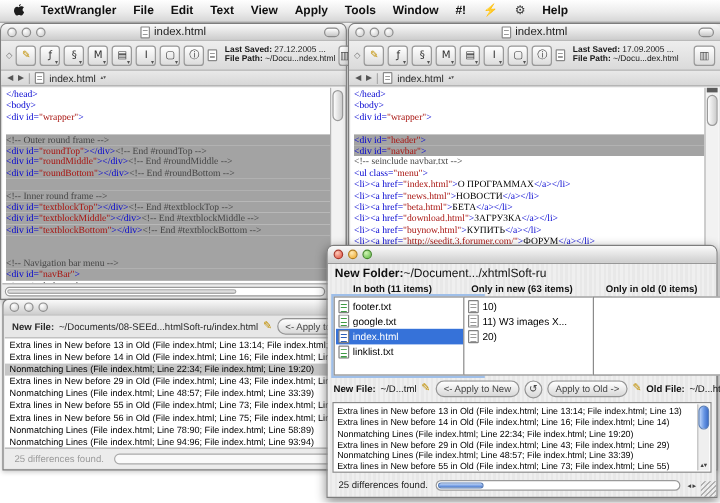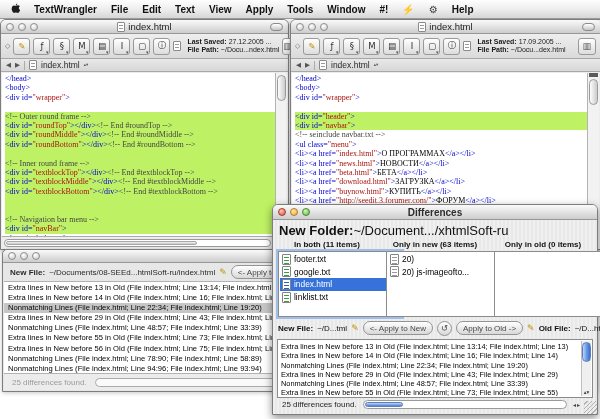--- a/index.html
+++ b/index.html
@@ -45,21 +45,21 @@
 .drawer{margin-left:auto;width:18px;height:17px;border:1px solid #999;border-radius:3px;background:linear-gradient(#fff,#dcdcdc);display:flex;align-items:center;justify-content:center;font-size:9px;color:#555}
 .etabbar{height:13px;background:linear-gradient(#e9e9e9,#d7d7d7);border-bottom:1px solid #a9a9a9;display:flex;align-items:center;gap:4px;padding:0 5px;font-size:8.5px;color:#2a2a2a}
 .nav-arrow{font-size:6.5px;color:#555}
 .tabsep{width:1px;height:9px;background:#ababab}
 .tab-dd{display:flex;flex-direction:column;font-size:4.5px;line-height:4px;color:#555}
 .econtent{position:absolute;left:1px;right:1px;top:53px;background:#fff;overflow:hidden}
 #left-editor .econtent{bottom:13px}
 #right-editor .econtent{bottom:0}
 .code{position:absolute;inset:0 12px 0 0;padding:1px 0 0 3px;font-family:Liberation Serif, serif;font-size:8px;line-height:9.4px;white-space:pre;color:#000}
 .code-line{height:9.4px;overflow:hidden}
-.code-line.hl{background:#bef264}
+.code-line.hl{background:#a3a3a3}
 .tok-tag{color:#0000d0}
 .tok-str{color:#a81410}
 .tok-comment{color:#454545}
 .tok-plain{color:#000}
 .vscroll{position:absolute;right:0;top:0;bottom:0;width:12px;background:#f2f2f2;border-left:1px solid #b3b3b3}
 .vthumb{position:absolute;left:1px;right:1px;top:2px;height:26px;border:1px solid #9a9a9a;border-radius:5px;background:linear-gradient(90deg,#fdfdfd,#cccccc)}
 .vsplit{position:absolute;top:0;left:1px;right:1px;height:4px;background:#5b5b5b}
 .varrows{position:absolute;bottom:1px;left:0;right:0;text-align:center;font-size:5.5px;line-height:6.5px;color:#444}
 .ehscroll{position:absolute;left:1px;right:1px;bottom:1px;height:12px;background:#ededed;border-top:1px solid #ababab;display:flex;align-items:center;padding:0 16px 0 2px;position:absolute}
 .htrack{flex:1;height:8px;border:1px solid #9a9a9a;border-radius:5px;background:#fff;position:relative}
@@ -73,21 +73,21 @@
 #bg-rows{position:absolute;left:1px;right:1px;top:31px;height:92px;background:#fff;border-top:1px solid #b2b2b2;overflow:hidden;padding-top:1px}
 .drow{height:10.1px;line-height:10.1px;font-size:7.6px;white-space:nowrap;color:#000;padding-left:4px;overflow:hidden}
 .drow.dsel{background:#c6c6c6}
 .bgstatus{position:absolute;left:1px;right:1px;bottom:1px;height:17px;border-top:1px solid #b2b2b2;display:flex;align-items:center;gap:8px;padding:0 8px;font-size:8px;color:#9b9b9b;background:#ececec}
 .bgtrack{width:200px;height:9px;border:1px solid #aaa;border-radius:5px;background:#fafafa}
 
 
 #fg-diff{left:272px;top:204px;width:326px;height:211px;z-index:3;border-radius:6px 6px 0 0;background:repeating-linear-gradient(90deg,#efefef 0 2px,#e8e8e8 2px 4px);box-shadow:0 3px 9px rgba(0,0,0,.45)}
 .ftitle{height:15px}
 .ftitle .title-center{font-size:10px;font-weight:700;color:#2d2d2d}
-.folder-row{display:flex;justify-content:space-between;padding:3px 6px 0;font-size:13px;color:#111;white-space:nowrap}
+.folder-row{display:flex;justify-content:space-between;padding:3px 6px 0;font-size:10px;color:#111;white-space:nowrap}
 .folder-row b{font-weight:700}
 .col-heads{display:flex;margin-top:2px}
 .col-heads span{flex:1;text-align:center;font-weight:700;font-size:8px;color:#111}
 .lists{position:relative;height:66px;margin-top:2px}
 .listbox{position:absolute;top:0;height:66px;width:124px;background:#fff;border:1px solid #8b8b8b}
 .listbox.focus{box-shadow:0 0 0 2px #9fbfe9}
 .lb-items{position:absolute;inset:1px 11px 1px 1px;overflow:hidden}
 .sb{position:absolute;top:1px;bottom:1px;right:1px;width:10px;background:#efefef;border-left:1px solid #bdbdbd}
 .bthumb{position:absolute;top:1px;left:0;right:0;height:24px;border-radius:5px;background:linear-gradient(90deg,#bdd5fa,#6695e4 55%,#3f6fc8);border:1px solid #5a7fb8}
 .sbarr{position:absolute;bottom:1px;left:0;right:0;text-align:center;font-size:5.5px;line-height:6.5px;color:#444}
@@ -318,23 +318,20 @@
     </div>
   </div>
 
   <div class="win" id="fg-diff">
     <div class="titlebar ftitle">
       <div class="lights">
         <span class="light red"></span>
         <span class="light yellow"></span>
         <span class="light green"></span>
       </div>
-      <span class="title-center">
-          <span>Differences</span>
-        </span>
     </div>
     <div class="folder-row">
       <span><b>New Folder:</b><span>~/Document.../xhtmlSoft-ru</span></span>
     </div>
     <div class="col-heads">
       <span>In both (11 items)</span>
       <span>Only in new (63 items)</span>
       <span>Only in old (0 items)</span>
     </div>
     <div class="lists">
@@ -359,25 +356,29 @@
           </div>
         <div class="sb">
             <div class="bthumb"></div>
             <div class="sbarr">▴▾</div>
           </div>
       </div>
       <div class="listbox" style="left:113px">
         <div class="lb-items">
             <div class="li-row">
               <div class="fi doc"></div>
+              <span>10)</span>
+            </div>
+            <div class="li-row">
+              <div class="fi doc"></div>
+              <span>11) W3 images X...</span>
+            </div>
+            <div class="li-row">
+              <div class="fi doc"></div>
               <span>20)</span>
-            </div>
-            <div class="li-row">
-              <div class="fi doc"></div>
-              <span>20) js-imageofto...</span>
             </div>
           </div>
         <div class="sb">
             <div class="bthumb"></div>
             <div class="sbarr">▴▾</div>
           </div>
       </div>
       <div class="listbox" style="left:221px">
         <div class="lb-items"></div>
         <div class="sb"></div>

